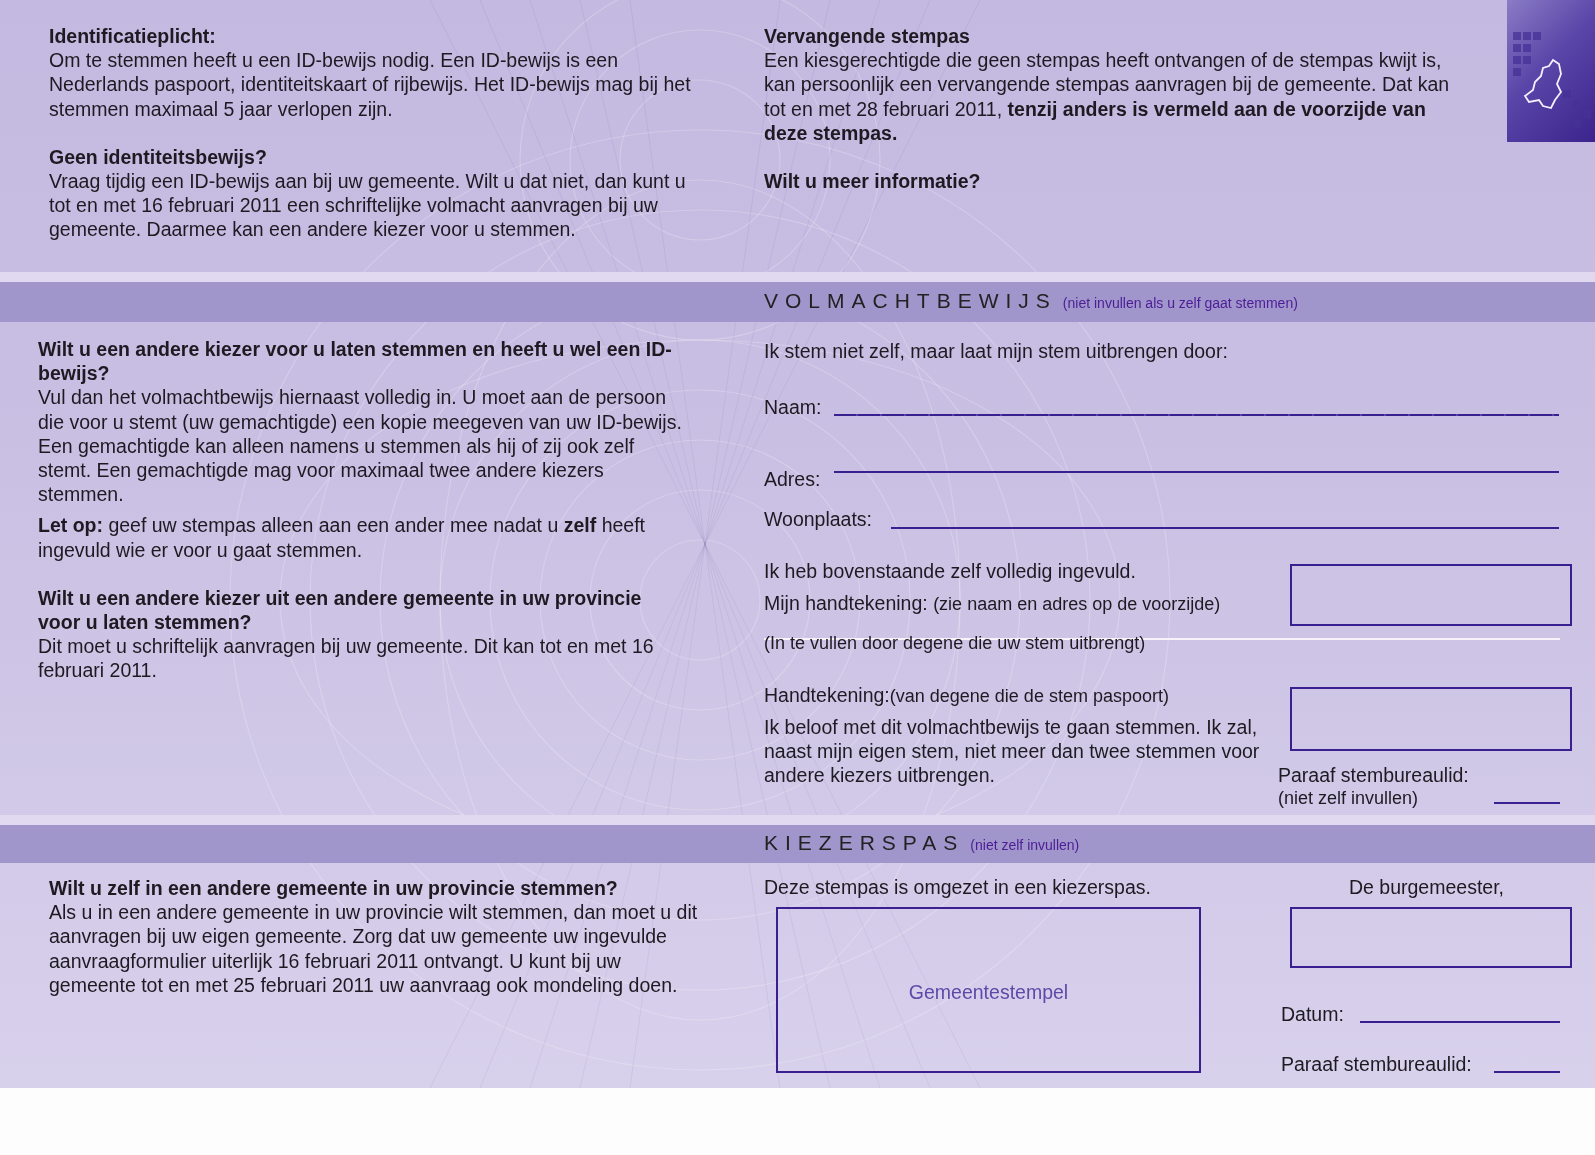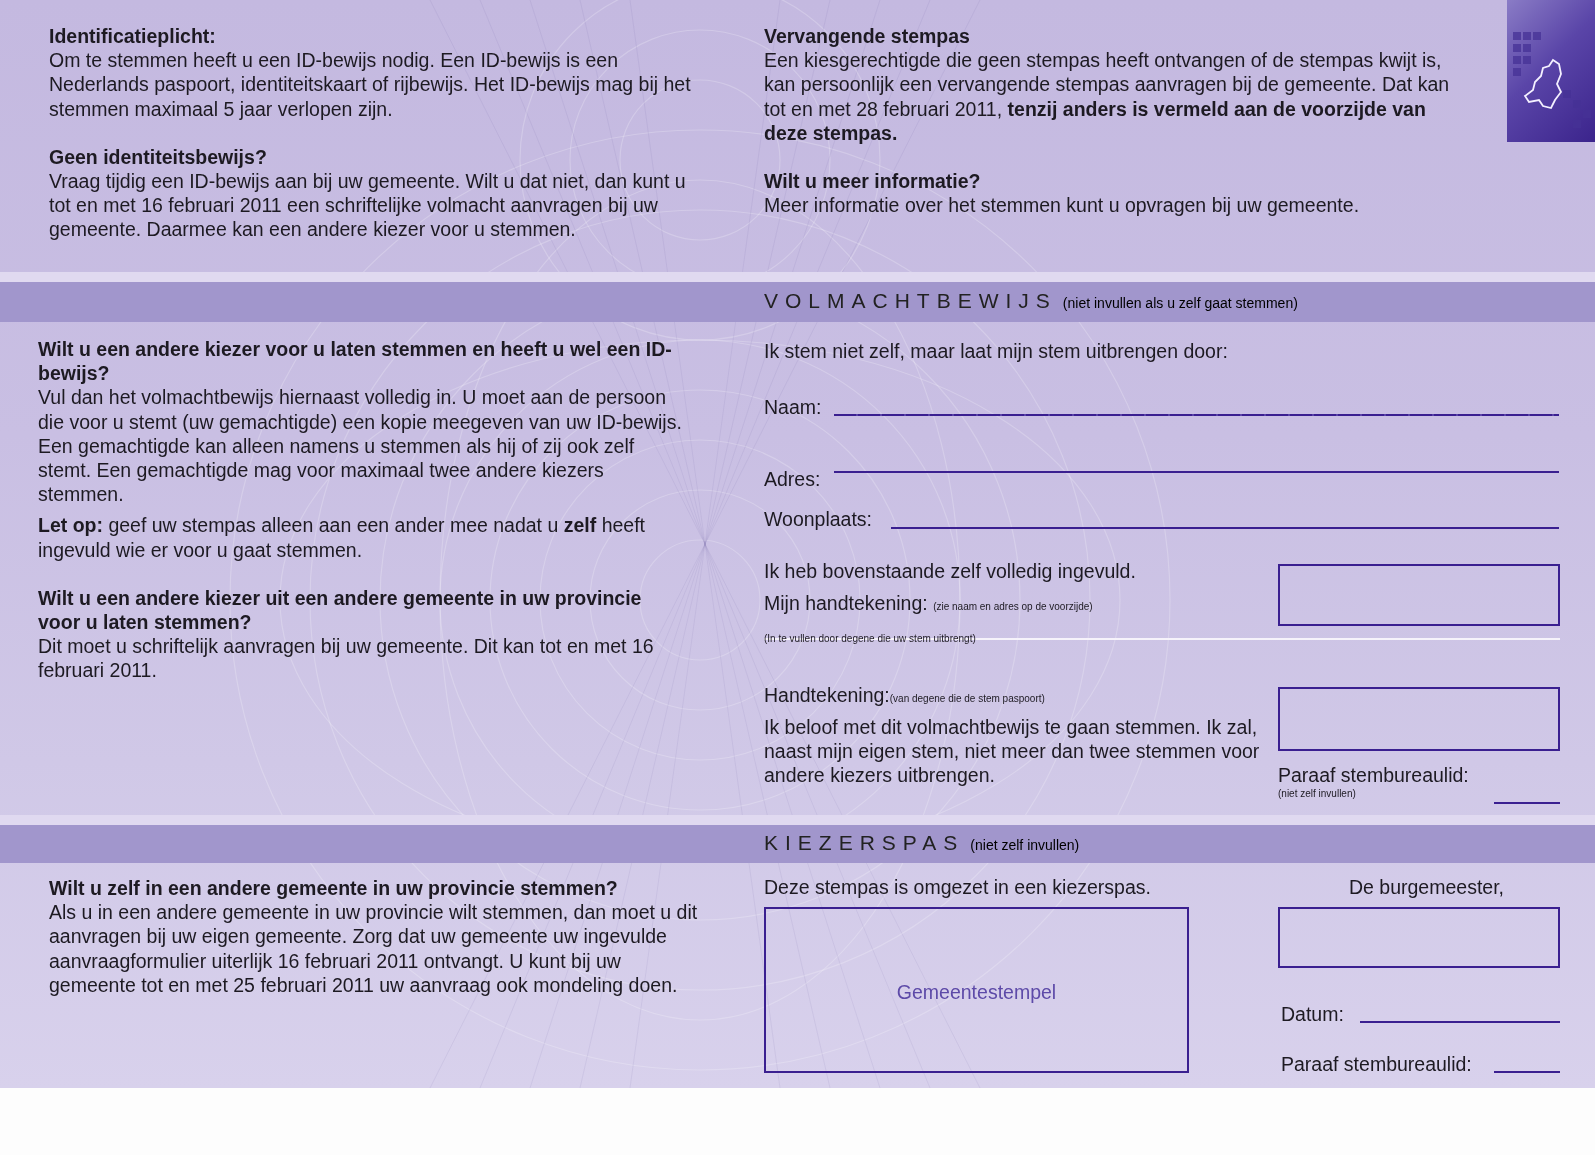--- a/index.html
+++ b/index.html
@@ -6,30 +6,30 @@
   body { width: 1595px; height: 1155px; position: relative; overflow: hidden;
          font-family: "Liberation Sans", sans-serif; color: #1d1a22; }
   .card { position: absolute; left: 0; top: 0; width: 1595px; height: 1088px;
           background: linear-gradient(180deg, #c4b9e0 0%, #c9bfe3 40%, #d0c8e7 70%, #d8d1ec 100%);
           overflow: hidden; padding-left: 9px; }
   
   .guilloche { position: absolute; left: 0; top: 0; width: 1595px; height: 1088px; pointer-events: none; }
   .band-light { position: absolute; left: 0; width: 1595px; background: #e0d9f0; }
   .band { position: absolute; left: 0; width: 1595px; background: #a196cc; }
   .band-title { position: absolute; left: 764px; font-size: 21px; letter-spacing: 7px; color: #222; white-space: nowrap; }
-  .band-sub { font-size: 14px; letter-spacing: 0; margin-left: 6px; color: #000000; text-align: right; }
+  .band-sub { font-size: 14px; letter-spacing: 0; margin-left: 6px; color: #4c1d95; text-align: right; }
   .blk { position: absolute; font-size: 19.5px; line-height: 24.2px; }
   .blk p { margin: 0; }
   .h { font-weight: bold; }
   .b { font-weight: bold; }
   .lbl { position: absolute; font-size: 19.5px; white-space: nowrap; }
-  .small { font-size: 10px; }
+  .small { font-size: 18px; }
   .line { position: absolute; height: 2px; background: #3a1f90; }
   .line.dash { background: repeating-linear-gradient(90deg, #3a1f90 0 22px, #5a44a8 22px 24px); }
-  .box { position: absolute; border: 2px solid #3a1f90; box-sizing: border-box; }
+  .box { position: absolute; border: 2px solid #3a1f90; box-sizing: border-box; margin-left: 12px; }
   .wline { position: absolute; height: 2px; background: #f6f3fb; }
   .logo { position: absolute; left: 1507px; top: 0; width: 88px; height: 142px;
           background: linear-gradient(135deg, #8a7cc6 0%, #5a45a8 45%, #3b248c 100%); }
   .logo .cell { position: absolute; width: 8px; height: 8px; background: rgba(70,50,150,0.75); }
   .stamp-text { position: absolute; left: 0; right: 0; top: 72px; text-align: center;
                 font-size: 19.5px; color: #5d4aa8; }
 </style>
 </head>
 <body>
 
@@ -81,21 +81,20 @@
     <p style="height:24px"></p>
     <p class="h">Geen identiteitsbewijs?</p>
     <p>Vraag tijdig een ID-bewijs aan bij uw gemeente. Wilt u dat niet, dan kunt u tot en met 16 februari 2011 een schriftelijke volmacht aanvragen bij uw gemeente. Daarmee kan een andere kiezer voor u stemmen.</p>
   </div>
 
   <div class="blk" style="left:764px; top:24px; width:700px;">
     <p class="h">Vervangende stempas</p>
     <p><span>Een kiesgerechtigde die geen stempas heeft ontvangen of de stempas kwijt is, kan persoonlijk een vervangende stempas aanvragen bij de gemeente. Dat kan tot en met 28 februari 2011, </span><span class="b">tenzij anders is vermeld aan de voorzijde van deze stempas.</span></p>
     <p style="height:24px"></p>
     <p class="h">Wilt u meer informatie?</p>
-    <p>Meer informatie over het stemmen kunt u opvragen bij uw gemeente.</p>
   </div>
 
   <div class="band-light" style="top:272px; height:10px;"></div>
   <div class="band" style="top:282px; height:40px;">
     <div class="band-title" style="top:7px;"><span>VOLMACHTBEWIJS</span><span class="band-sub">(niet invullen als u zelf gaat stemmen)</span></div>
   </div>
 
   <div class="blk" style="left:38px; top:337px; width:650px;">
     <p class="h">Wilt u een andere kiezer voor u laten stemmen en heeft u wel een ID-bewijs?</p>
     <p>Vul dan het volmachtbewijs hiernaast volledig in. U moet aan de persoon die voor u stemt (uw gemachtigde) een kopie meegeven van uw ID-bewijs. Een gemachtigde kan alleen namens u stemmen als hij of zij ook zelf stemt. Een gemachtigde mag voor maximaal twee andere kiezers stemmen.</p>

